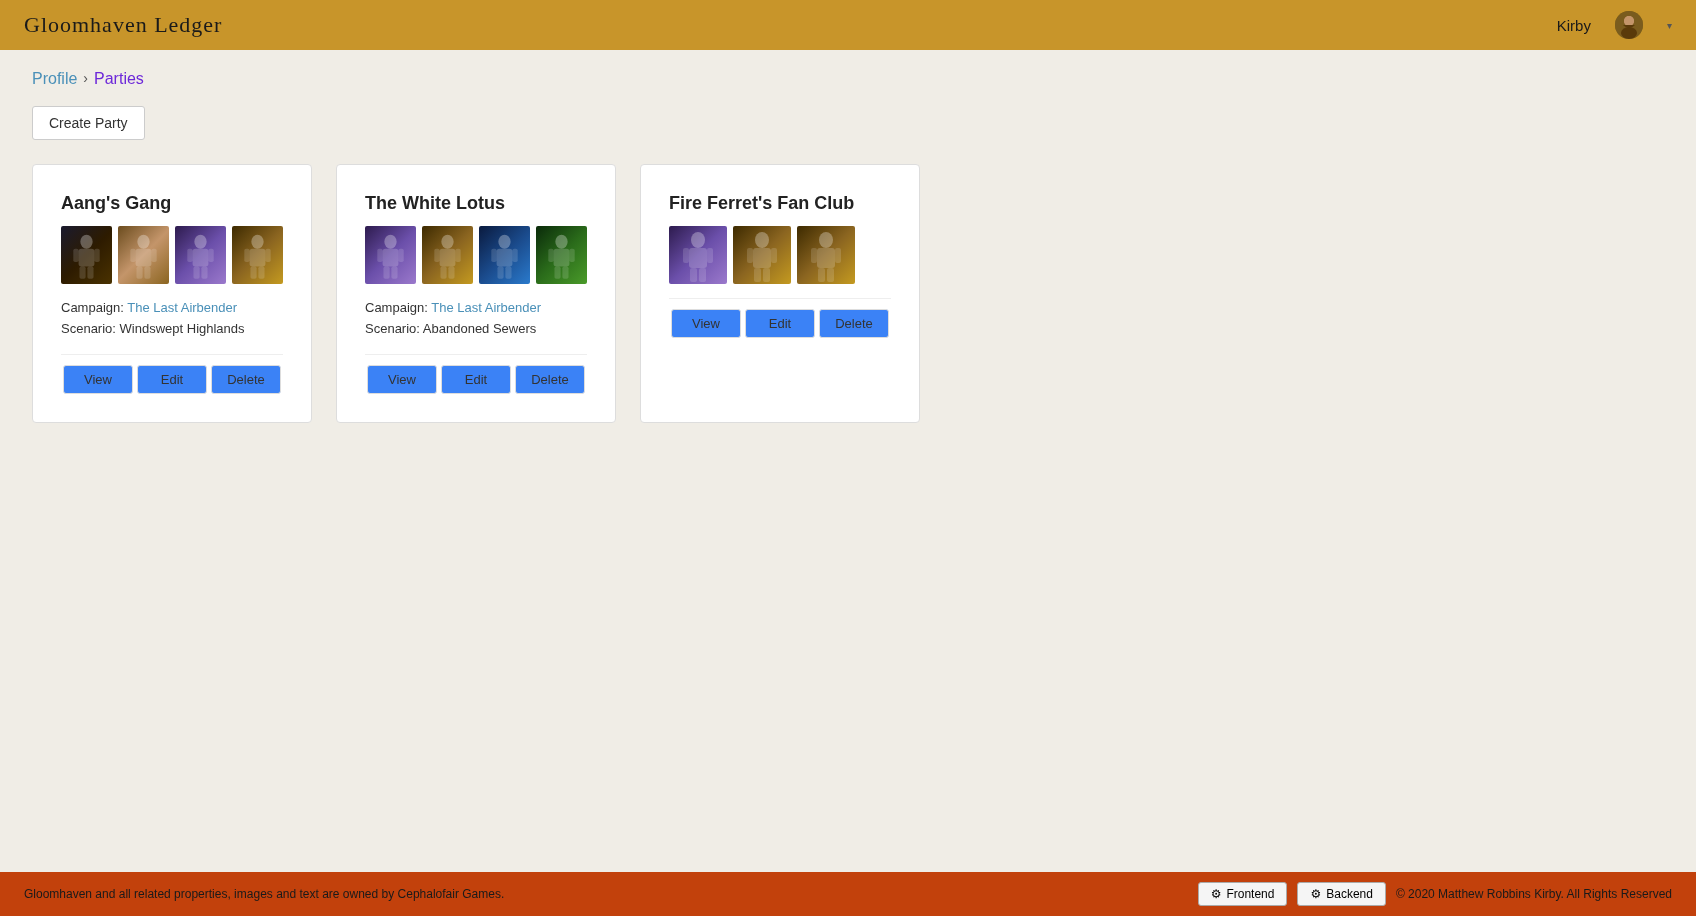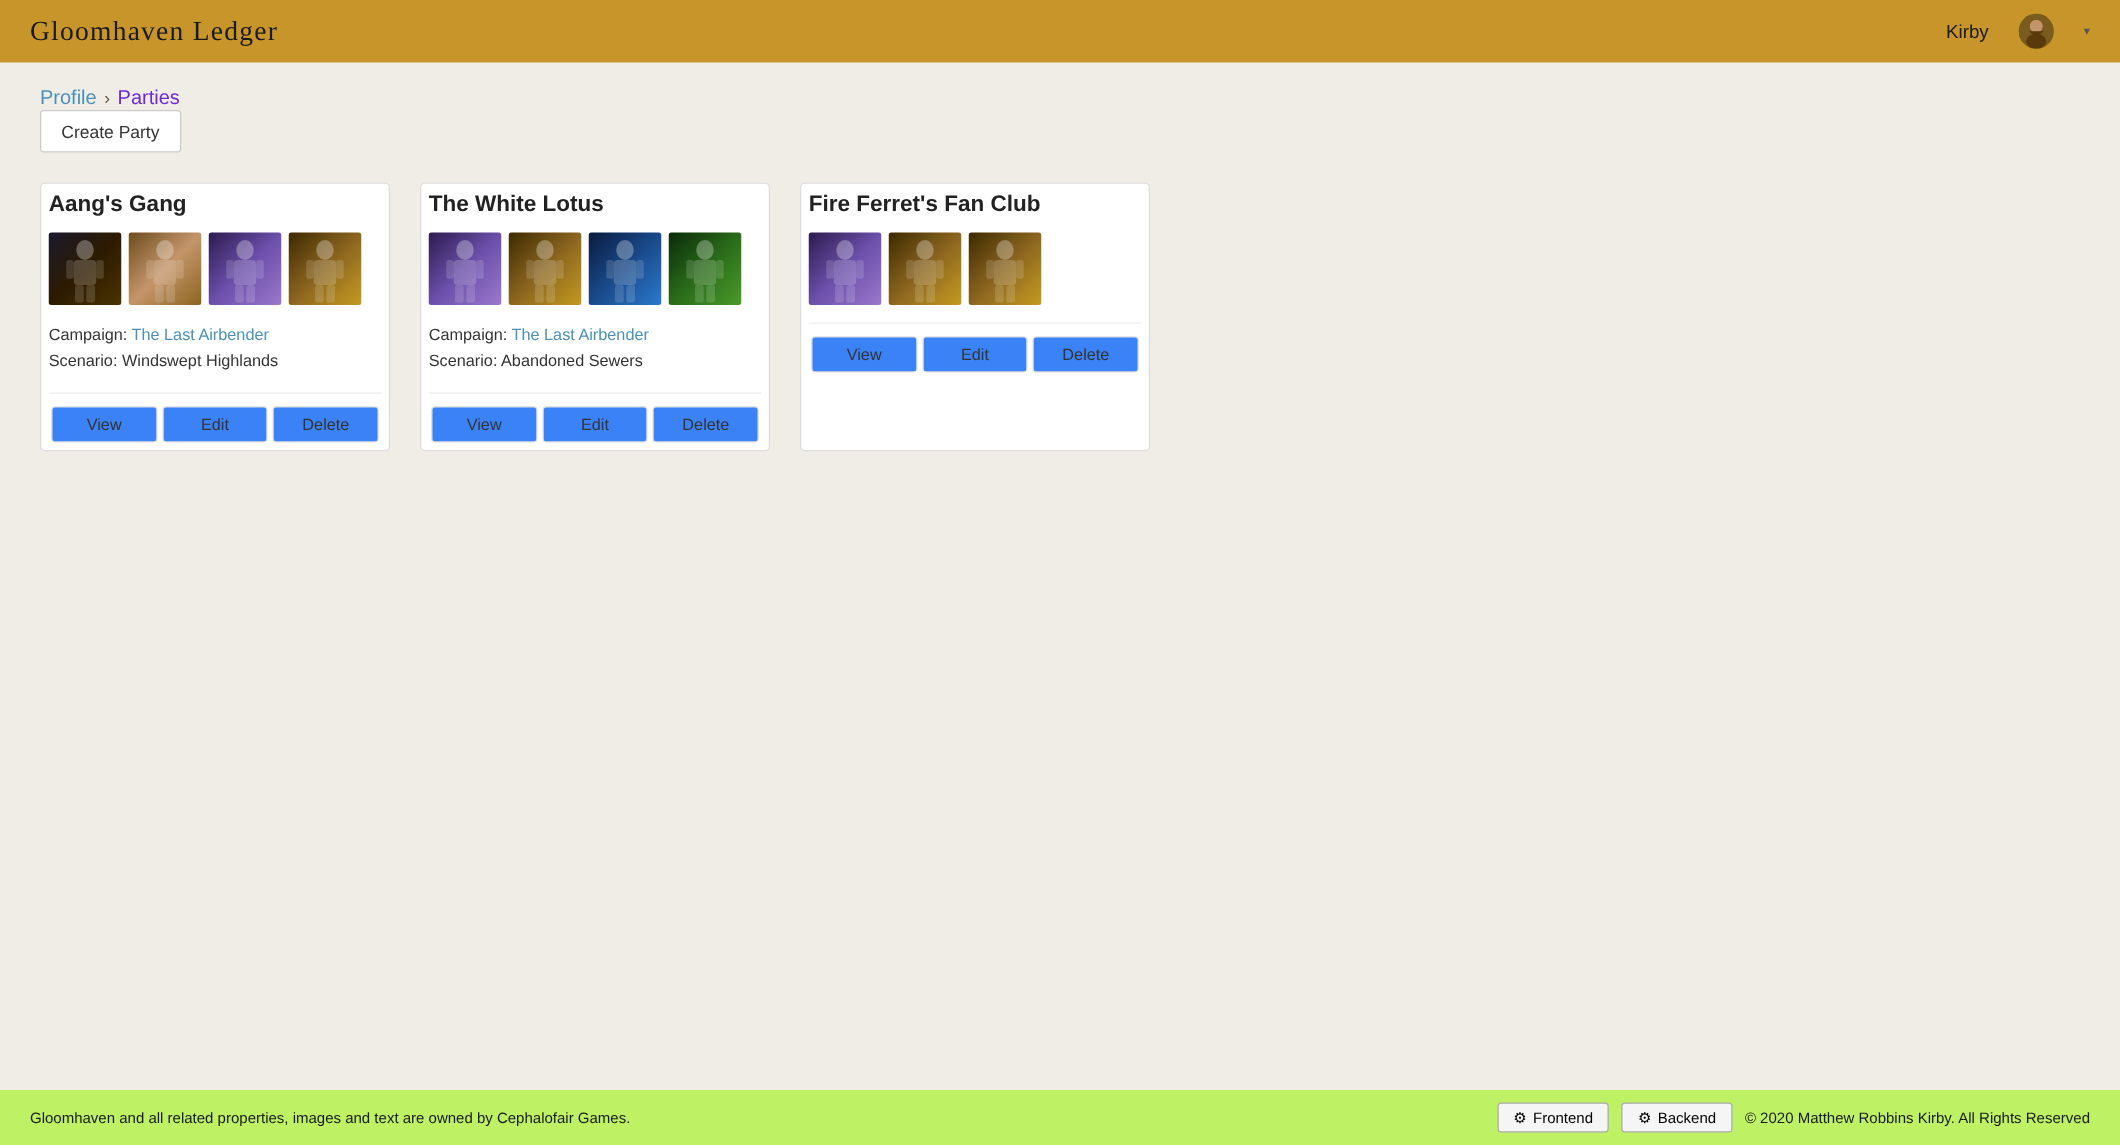--- a/index.html
+++ b/index.html
@@ -58,20 +58,21 @@
     .main {
       flex: 1;
       padding: 20px 32px;
     }
 
     
     .breadcrumb {
       display: flex;
       align-items: flex-start;
       gap: 6px;
+      margin-bottom: 18px;
       font-size: 16px;
     }
     .breadcrumb-link {
       color: #4a90b8;
       text-decoration: none;
       cursor: pointer;
     }
     .breadcrumb-separator {
       color: #555;
       font-size: 14px;
@@ -99,21 +100,21 @@
       display: flex;
       gap: 24px;
       flex-wrap: wrap;
     }
 
     
     .party-card {
       background: #fff;
       border: 1px solid #ddd;
       border-radius: 4px;
-      padding: 6px;
+      padding: 28px;
       width: 280px;
       min-height: 200px;
     }
     .party-card-title {
       font-size: 18px;
       font-weight: bold;
       color: #222;
       margin-bottom: 12px;
     }
     .character-images {
@@ -167,21 +168,21 @@
       font-size: 13px;
       cursor: pointer;
       color: #333;
       text-align: center;
       border-radius: 3px;
       margin: 0 2px;
     }
 
     
     .footer {
-      background-color: #bef264;
+      background-color: #c2410c;
       padding: 10px 24px;
       display: flex;
       align-items: center;
       justify-content: space-between;
       font-size: 12px;
       color: #1a1a1a;
       min-height: 40px;
     }
     .footer-right {
       display: flex;

